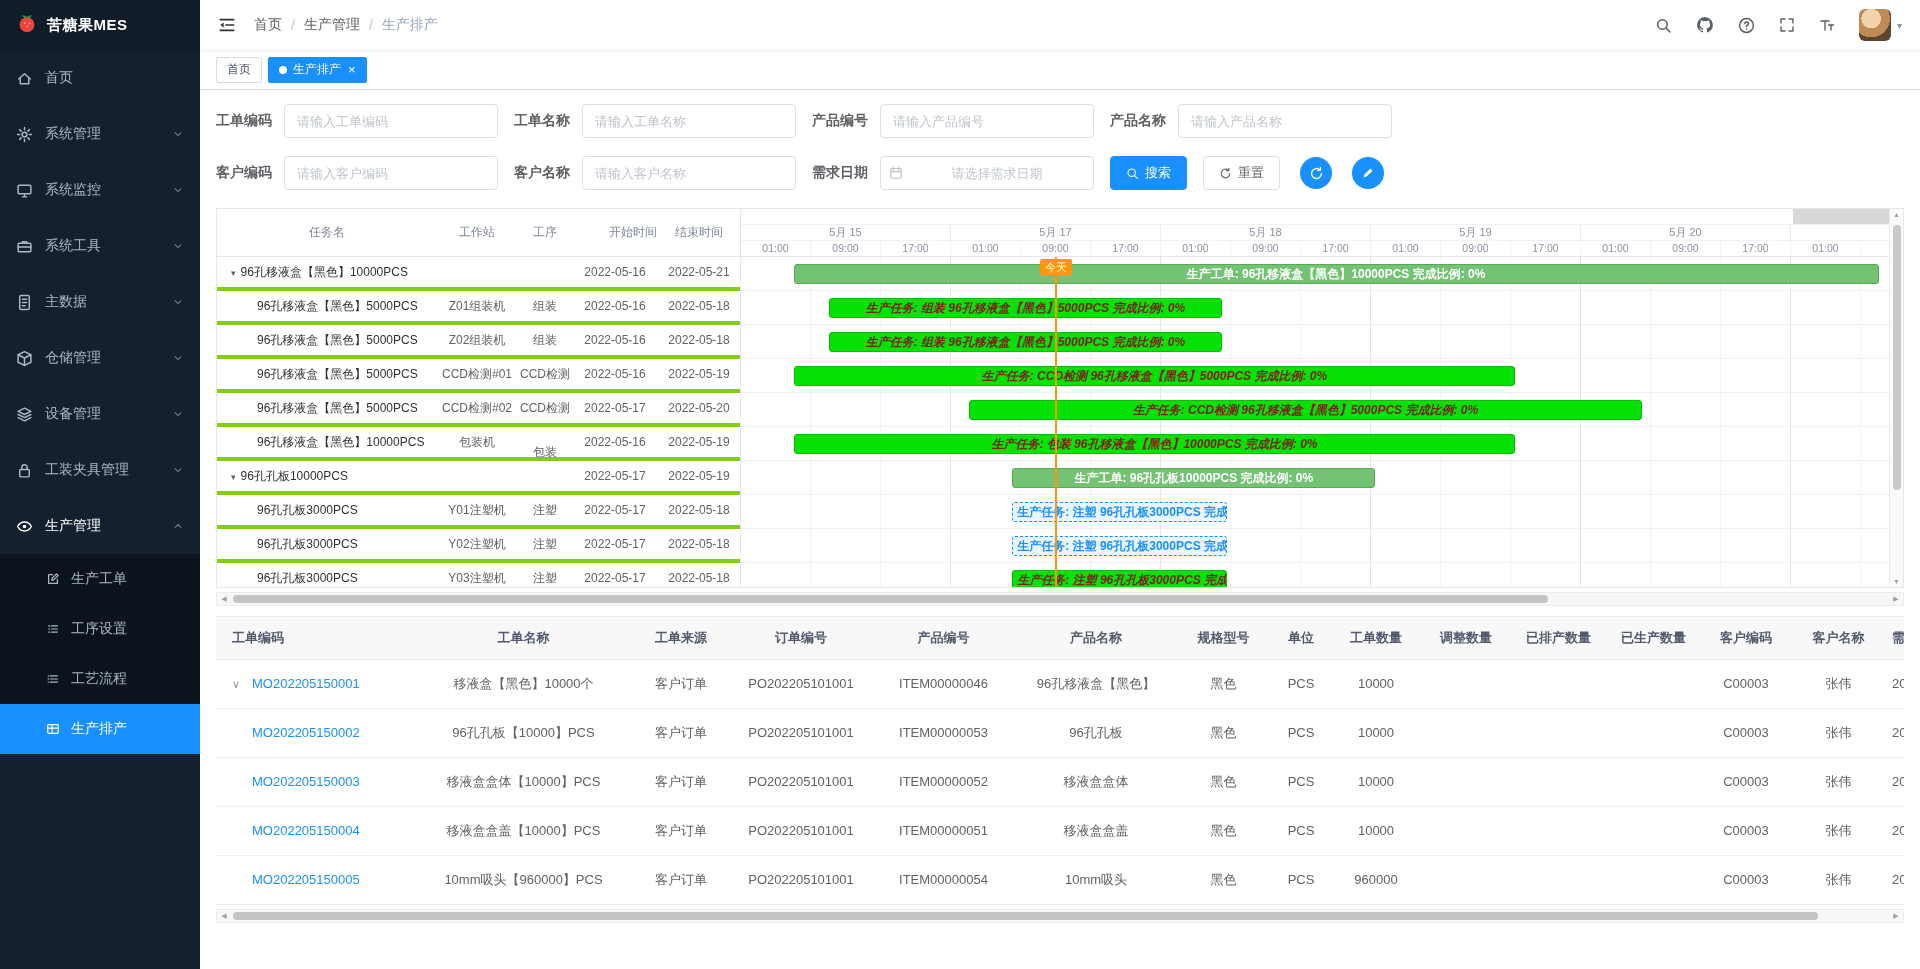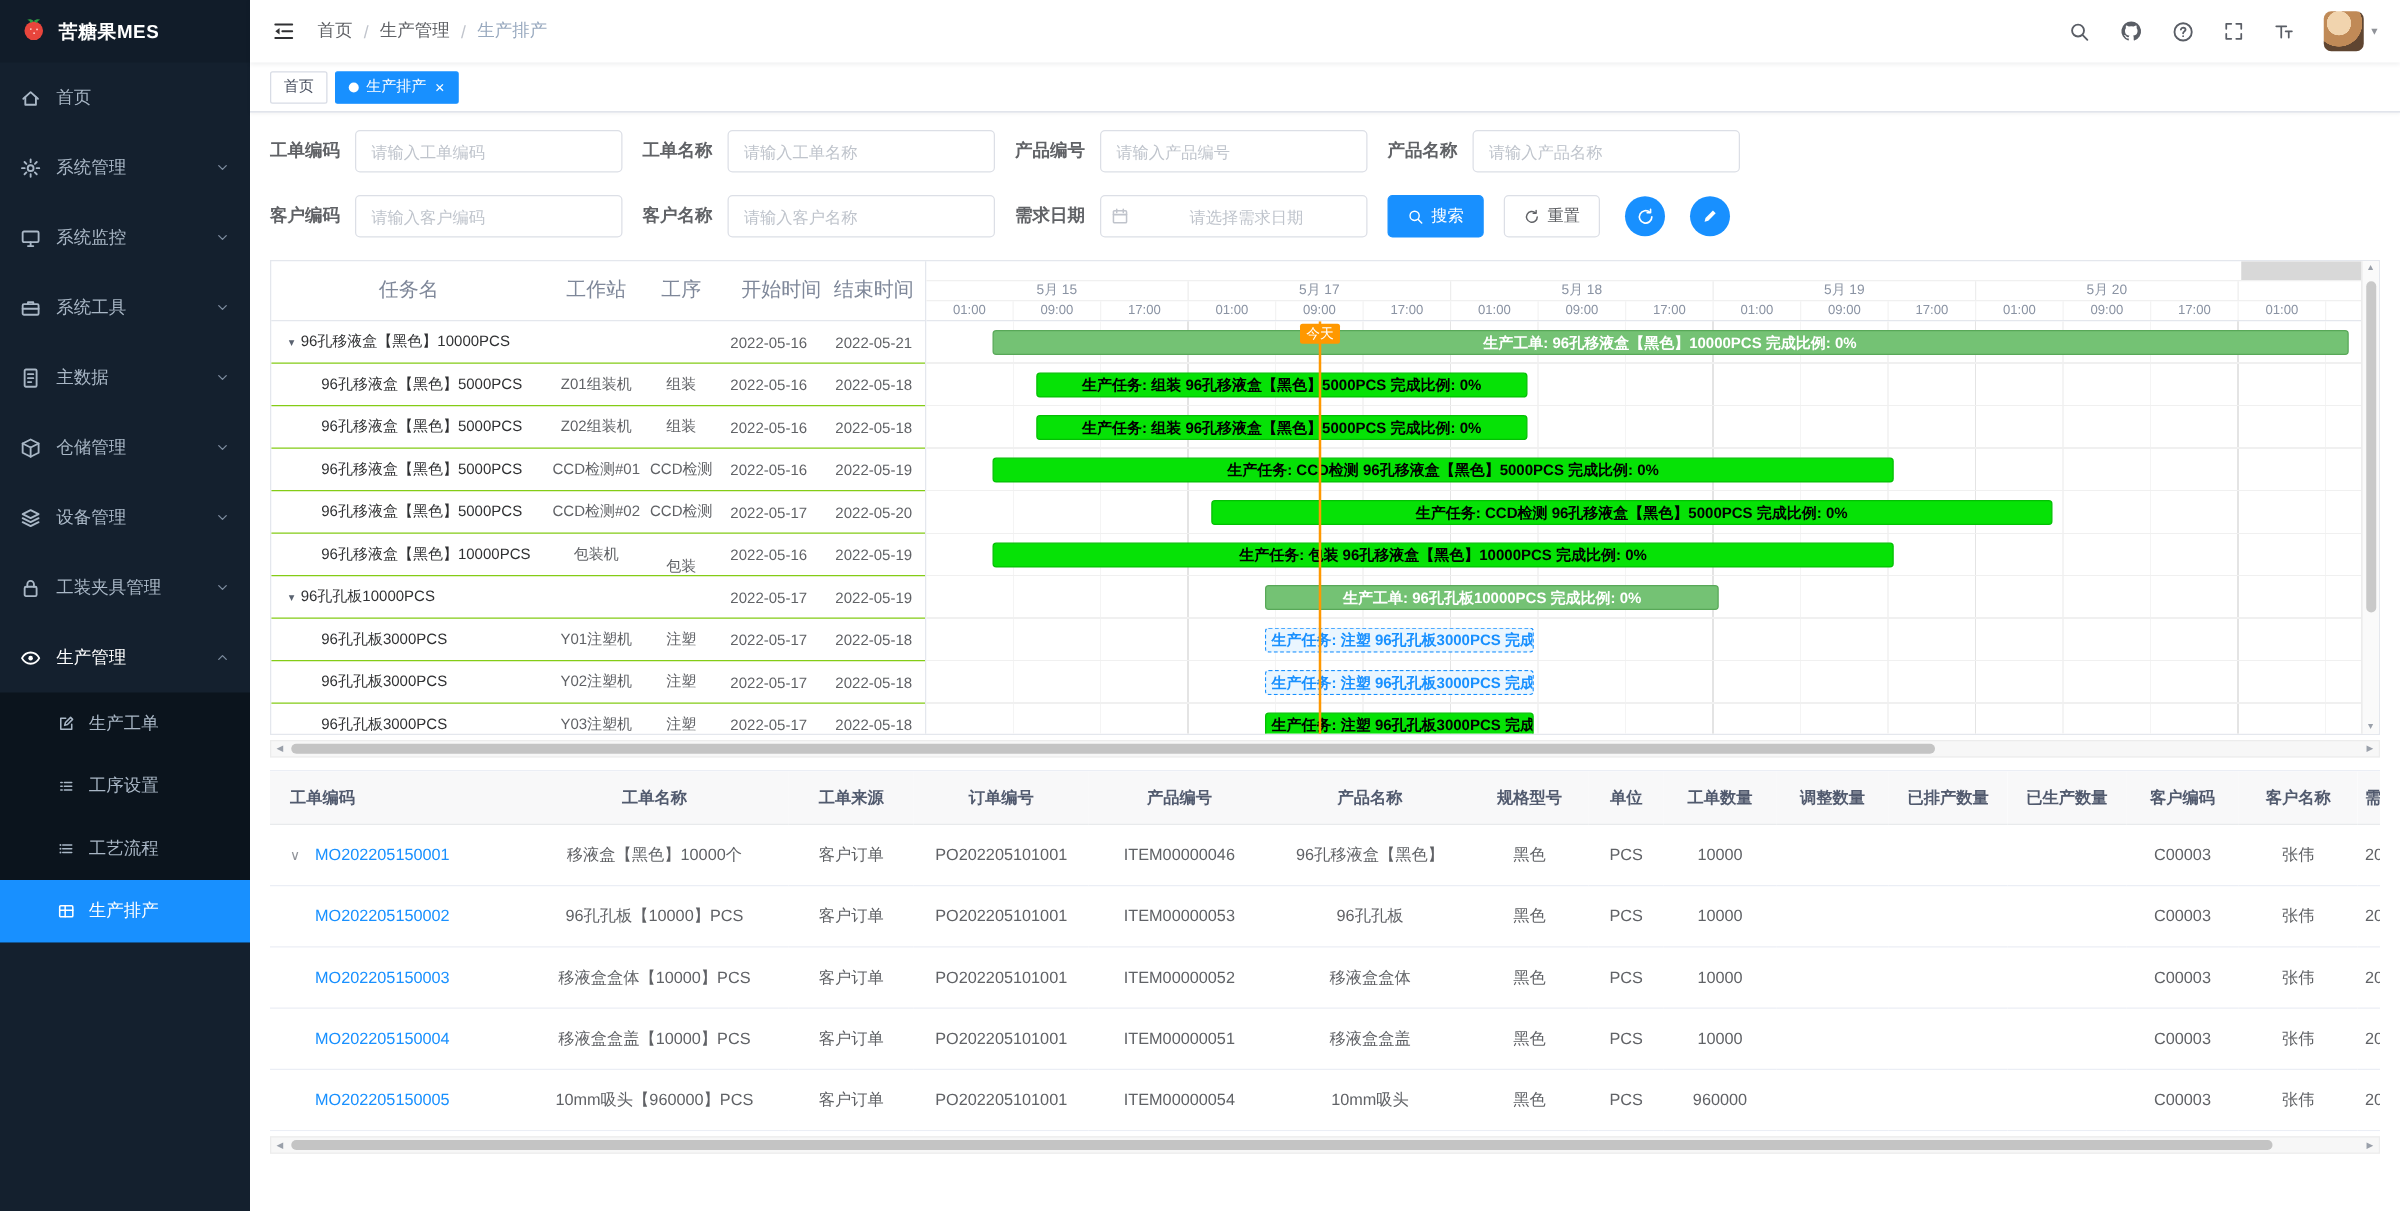--- a/index.html
+++ b/index.html
@@ -61,24 +61,24 @@
     font-size:13px; cursor:pointer; border:1px solid transparent; font-family:inherit; }
   .btn-primary { background:#1890ff; border-color:#1890ff; color:#fff; }
   .btn-plain { background:#fff; border-color:#dcdfe6; color:#606266; }
   .btn-circle { width:32px; height:32px; border-radius:50%; background:#1890ff; color:#fff; border:none;
     display:inline-flex; align-items:center; justify-content:center; cursor:pointer; margin-left:4px; }
 
   
   .gantt-panel { display:flex; border:1px solid #e4e7ed; height:380px; }
   .gantt-left { width:524px; flex-shrink:0; border-right:1px solid #e4e7ed; display:flex; flex-direction:column; }
   .gl-header { height:48px; flex-shrink:0; display:flex; align-items:center; border-bottom:1px solid #e4e7ed;
-    color:#7e8799; font-size:16px; }
+    color:#7e8799; font-size:12px; }
   .gl-hcell { text-align:center; flex-shrink:0; }
   .gl-body { height:330px; overflow:hidden; }
-  .gl-row { height:34px; display:flex; align-items:center; border-bottom:1px solid #84cc16; font-size:12px; color:#3c4353; cursor:pointer; }
+  .gl-row { height:34px; display:flex; align-items:center; border-bottom:4px solid #84cc16; font-size:12px; color:#3c4353; cursor:pointer; }
   .gl-cell { flex-shrink:0; text-align:center; color:#606266; overflow:hidden; white-space:nowrap; }
   .gl-name { text-align:left; color:#303133; }
   .gl-caret { font-size:9px; color:#5a6270; margin-right:5px; }
 
   .gantt-right { flex:1; min-width:0; display:flex; flex-direction:column; position:relative; overflow:hidden; }
   .gr-header { height:48px; flex-shrink:0; border-bottom:1px solid #e4e7ed; font-size:11px; color:#8a93a3; }
   .gr-range { height:16px; line-height:16px; text-align:right; border-bottom:1px solid #f0f0f0; position:relative; }
   .gr-cap { position:absolute; right:0; top:0; width:96px; height:15px; background:#d8d8d8; }
   .gr-days { height:16px; display:flex; border-bottom:1px solid #f0f0f0; }
   .gr-day { width:210px; flex-shrink:0; text-align:center; line-height:15px; border-right:1px solid #ededed; }
@@ -88,21 +88,21 @@
   .gr-hour.stub { flex:1; border-right:none; }
   .gr-body { position:relative; height:330px; overflow:hidden;
     background:
       repeating-linear-gradient(to bottom, transparent 0 33px, #f0f0f0 33px 34px),
       repeating-linear-gradient(to right, transparent 0 209px, #e4e4e4 209px 210px),
       repeating-linear-gradient(to right, transparent 0 69px, #f4f4f4 69px 70px);
   }
   .bar { position:absolute; height:20px; border-radius:3px; font-size:12px; font-weight:700; line-height:18px;
     white-space:nowrap; overflow:hidden; text-align:center; padding:0 4px; cursor:pointer; }
   .bar-wo   { background:#74c274; border:1px solid #58a858; color:#fff; }
-  .bar-task { background:#06e206; border:1px solid #04bf04; color:#000000; }
+  .bar-task { background:#06e206; border:1px solid #04bf04; color:#7f1d1d;font-style:italic; }
   .bar-sel  { background:#eaf6ff; border:1px dashed #1890ff; color:#1890ff; }
   .today-line { position:absolute; top:0; bottom:0; width:2px; background:#ff9800; z-index:4; }
   .today-label { position:absolute; top:2px; transform:translateX(-50%); background:#ff9800; color:#fff;
     font-size:11px; height:16px; line-height:16px; padding:0 5px; border-radius:2px; z-index:5; }
 
   .gantt-vscroll { width:14px; flex-shrink:0; border-left:1px solid #e8e8e8; background:#fafafa; position:relative; cursor:pointer; }
   .vs-arrow { position:absolute; left:0; width:100%; text-align:center; font-size:7px; color:#9aa0aa; }
   .vs-arrow.up { top:2px; } .vs-arrow.down { bottom:2px; }
   .vs-thumb { position:absolute; left:3px; width:8px; top:16px; height:265px; background:#c9c9c9; border-radius:4px; }
 

